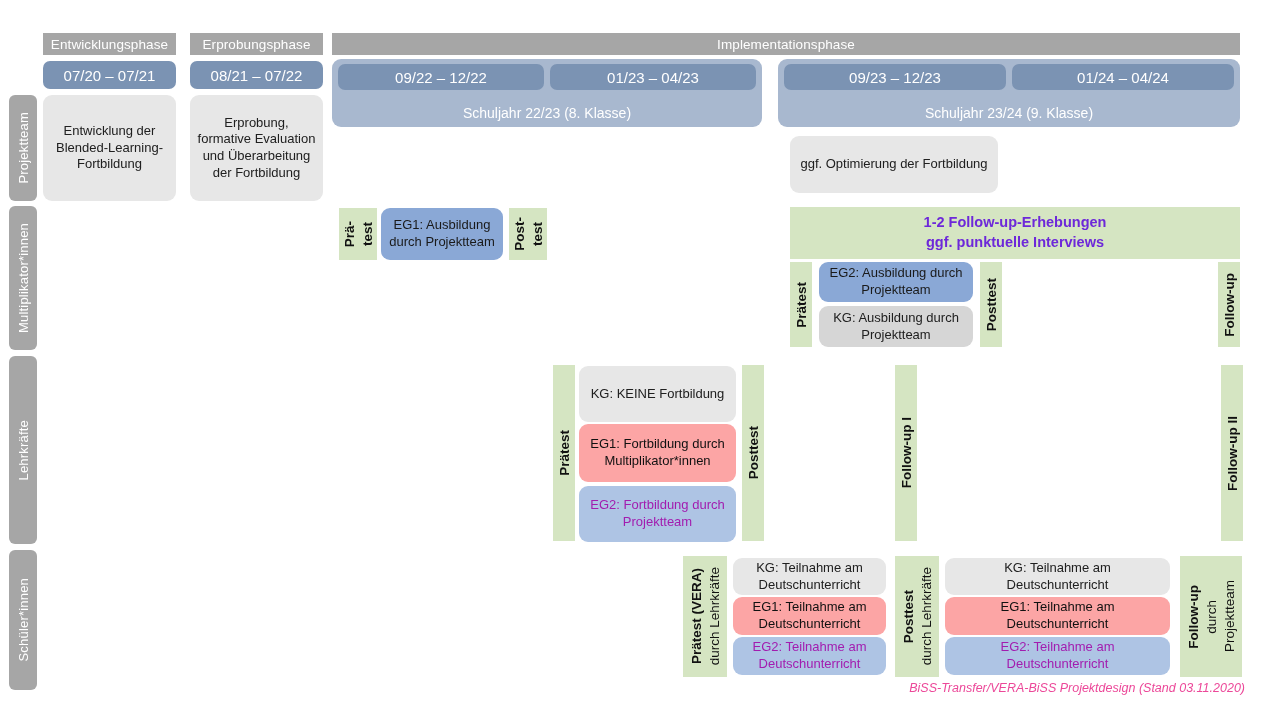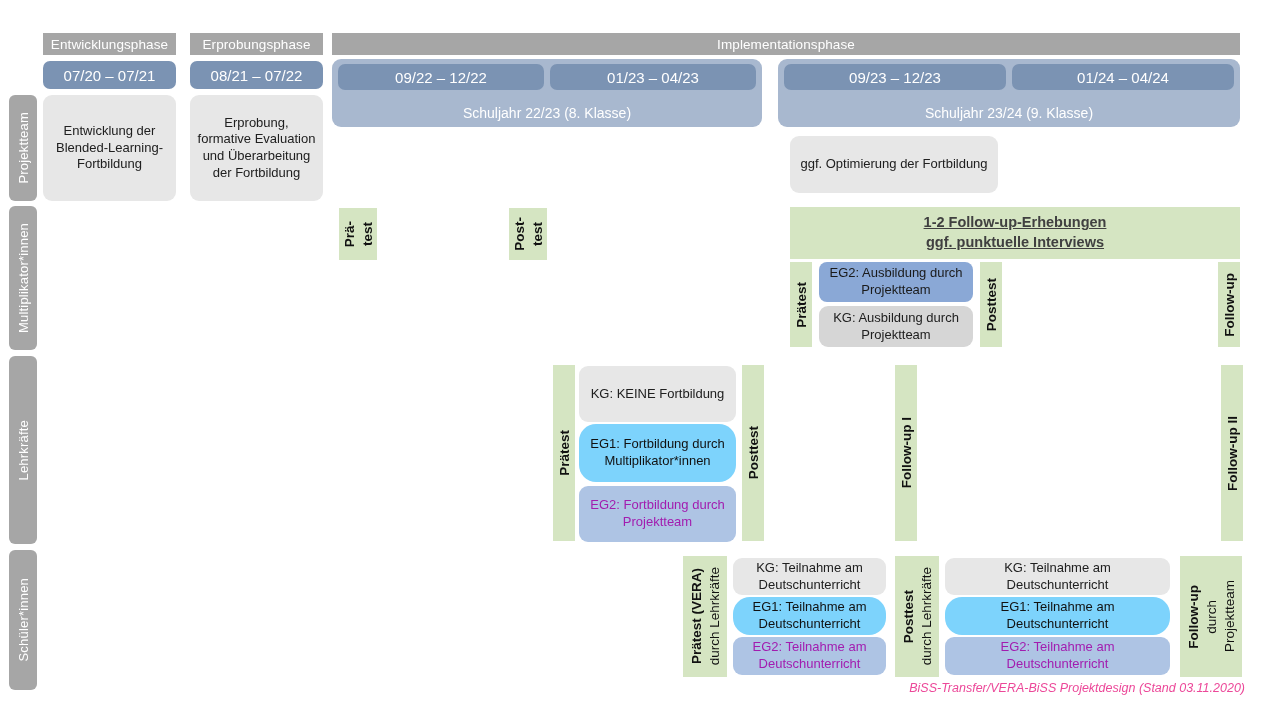--- a/index.html
+++ b/index.html
@@ -45,37 +45,37 @@
   }
 
   
   .box{
     border-radius:9px;display:flex;align-items:center;justify-content:center;
     text-align:center;font-size:13px;line-height:1.28;padding:2px 7px;
   }
   .box.grey{background:#e7e7e7;color:#202020;}
   .box.grey-d{background:#d6d6d6;color:#202020;}
   .box.blue-mid{background:#8aa8d6;color:#1a1a1a;}
-  .box.blue-dark{background:#7dd3fc;color:#111111;border-radius:17px;}
+  .box.blue-dark{background:#fca5a5;color:#111111;}
   .box.blue-light{background:#aec4e4;color:#a21caf;}
 
   
   .green{
     background:#d5e5c2;display:flex;align-items:center;justify-content:center;
   }
   .green .vtext{
     writing-mode:vertical-rl;transform:rotate(180deg);
     white-space:nowrap;font-size:13.5px;color:#111;
   }
   .green .vtext.b{font-weight:bold;}
   .vcols{display:flex;flex-direction:row;align-items:center;justify-content:center;height:100%;gap:3px;}
 
   .greenband{
     background:#d5e5c2;display:flex;align-items:center;justify-content:center;
-    text-align:center;font-weight:bold;font-size:14.5px;line-height:1.35;color:#404040;text-decoration:underline;
+    text-align:center;font-weight:bold;font-size:14.5px;line-height:1.35;color:#6d28d9;
   }
 
   .footer{
     font-style:italic;font-size:12.5px;color:#ec4899;text-align:right;
   }
 </style>
 </head>
 <body>
 
 <div id="canvas">
@@ -139,36 +139,39 @@
   <div class="abs box grey" style="left:790px;top:136px;width:208px;height:57px;">
     <span>ggf. Optimierung der Fortbildung</span>
   </div>
 
   <div class="abs green" style="left:339px;top:208px;width:38px;height:52px;">
     <div class="vcols">
       <span class="vtext b">Prä-</span>
       <span class="vtext b">test</span>
     </div>
   </div>
+  <div class="abs box blue-mid" style="left:381px;top:208px;width:122px;height:52px;">
+    <span>EG1: Ausbildung durch Projektteam</span>
+  </div>
   <div class="abs green" style="left:509px;top:208px;width:38px;height:52px;">
     <div class="vcols">
       <span class="vtext b">Post-</span>
       <span class="vtext b">test</span>
     </div>
   </div>
 
   <div class="abs greenband" style="left:790px;top:207px;width:450px;height:52px;flex-direction:column;">
     <div>1-2 Follow-up-Erhebungen</div>
     <div>ggf. punktuelle Interviews</div>
   </div>
 
   <div class="abs green" style="left:790px;top:262px;width:22px;height:85px;">
     <span class="vtext b">Prätest</span>
   </div>
-  <div class="abs box blue-mid" style="left:819px;top:262px;width:154px;height:40px;border-radius:8px;">
+  <div class="abs box blue-mid" style="left:819px;top:262px;width:154px;height:40px;">
     <span>EG2: Ausbildung durch Projektteam</span>
   </div>
   <div class="abs box grey-d" style="left:819px;top:306px;width:154px;height:41px;">
     <span>KG: Ausbildung durch Projektteam</span>
   </div>
   <div class="abs green" style="left:980px;top:262px;width:22px;height:85px;">
     <span class="vtext b">Posttest</span>
   </div>
   <div class="abs green" style="left:1218px;top:262px;width:22px;height:85px;">
     <span class="vtext b">Follow-up</span>

